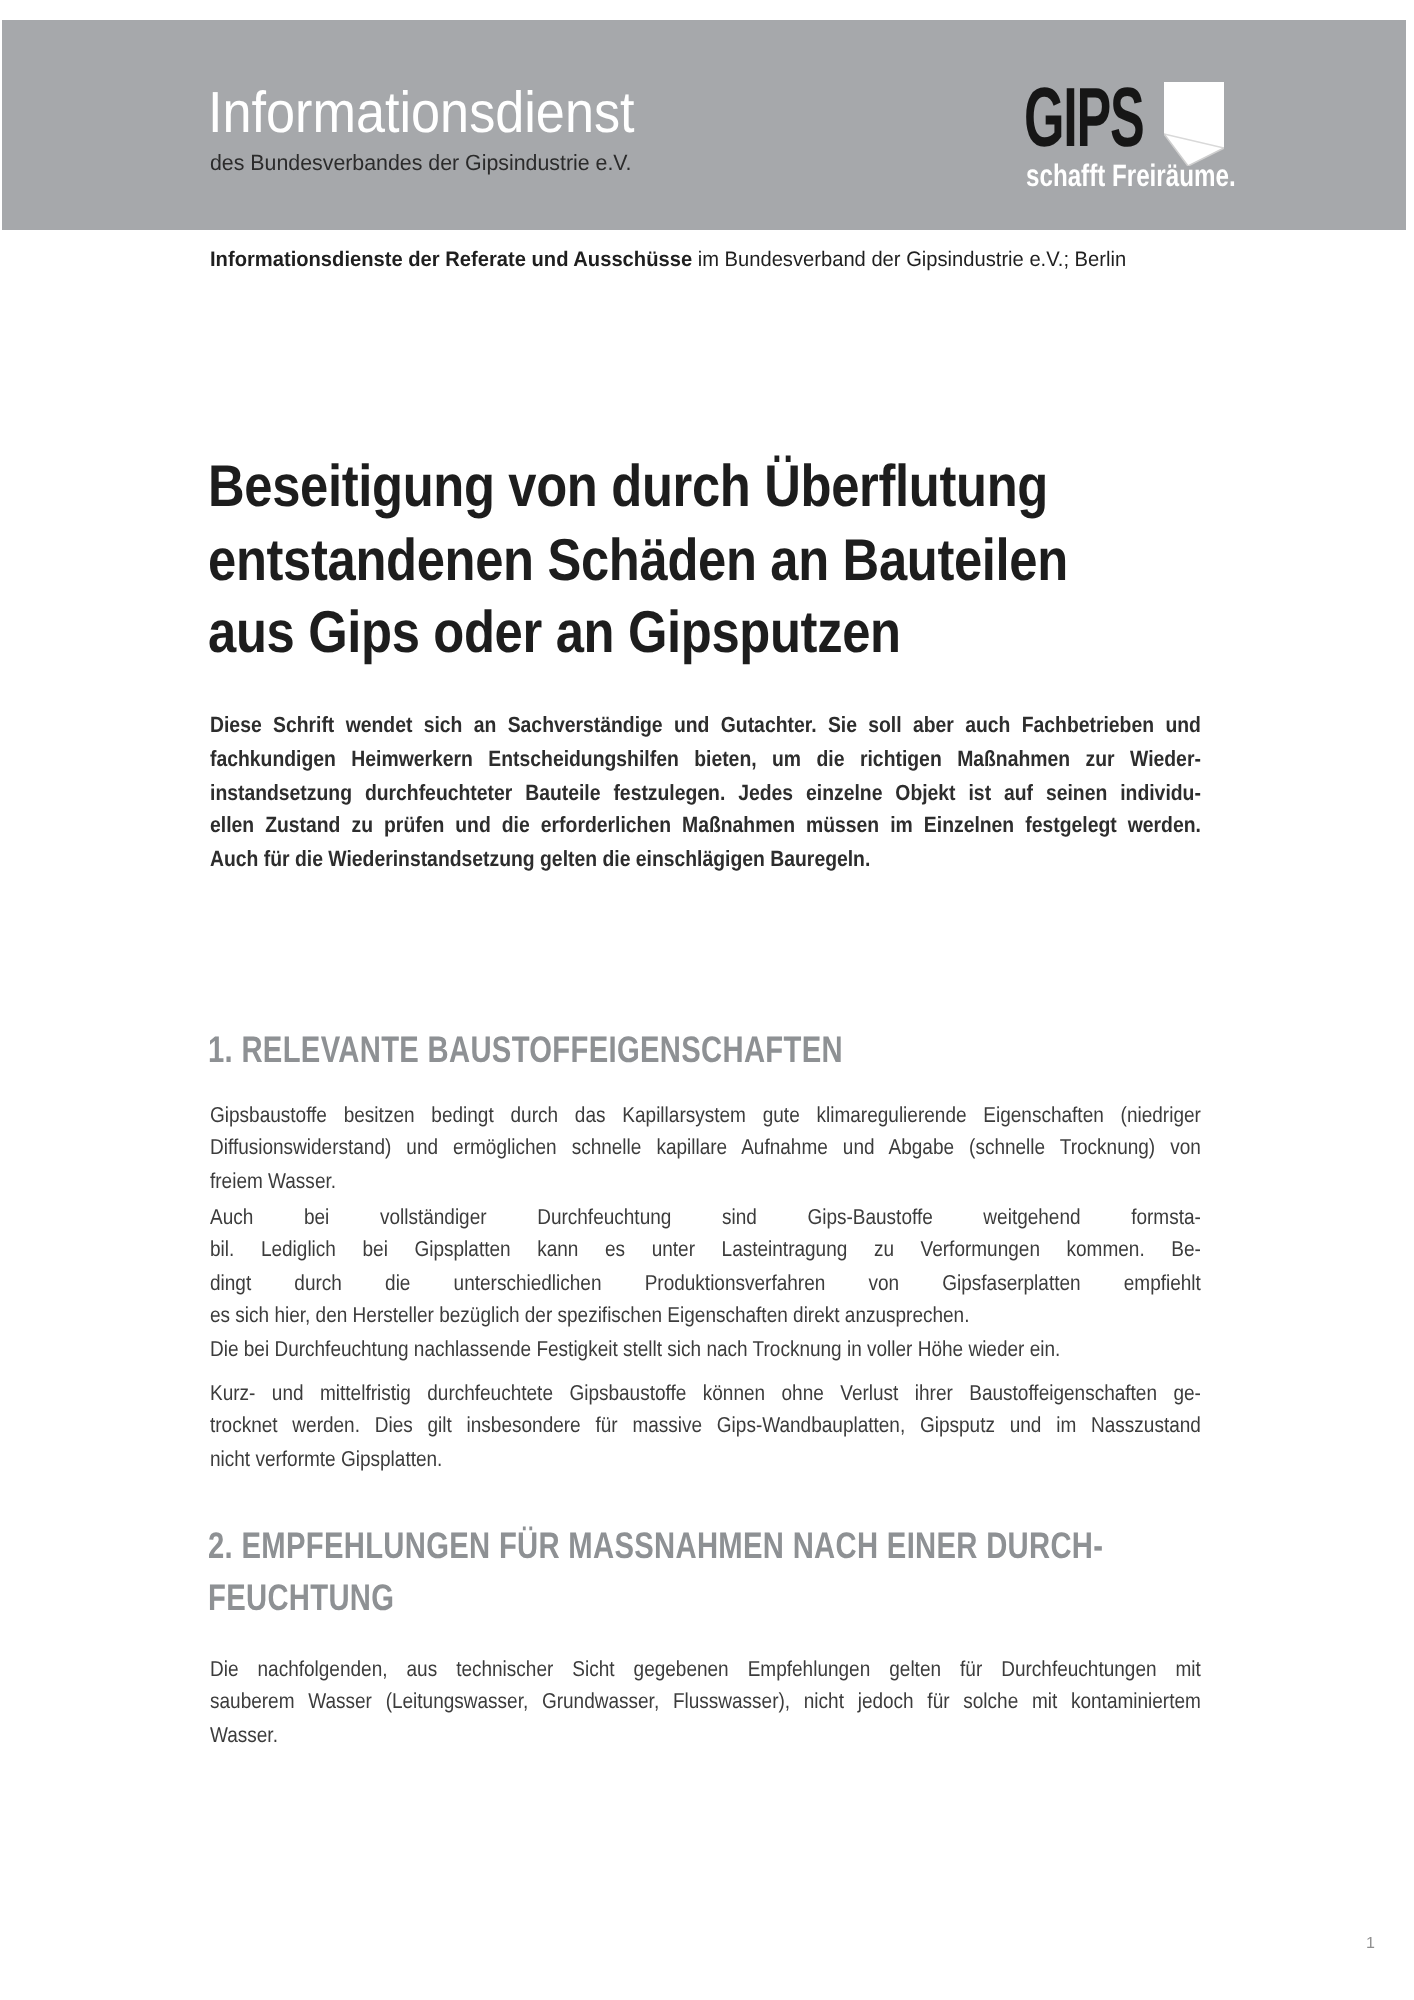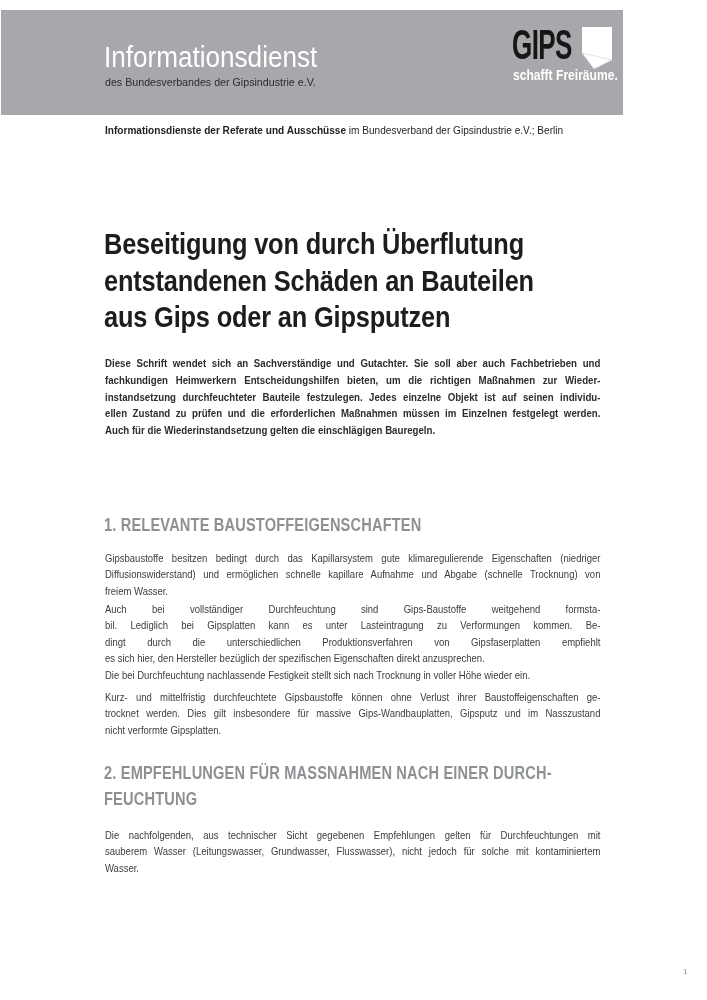--- a/index.html
+++ b/index.html
@@ -2,30 +2,30 @@
 <html><head>
 <meta charset="utf-8">
 <style>
   html, body { margin:0; padding:0; background:#ffffff; }
   .page {
     position:relative; width:707px; height:1000px; background:#ffffff;
     font-family:"Liberation Sans", sans-serif; overflow:hidden;
   }
 
   
-  .banner { position:absolute; left:1px; top:10px; width:622px; height:105px; background:#a6a8ab; }
+  .banner { position:absolute; left:1px; top:10px; width:702px; height:105px; background:#a6a8ab; }
   .masthead-title {
     position:absolute; left:103px; top:31px; color:#ffffff; font-size:29px; font-weight:400;
     white-space:nowrap; transform:scaleX(.90); transform-origin:0 0; letter-spacing:0;
   }
   .masthead-sub {
     position:absolute; left:104px; top:66px; color:#2b2b2b; font-size:11px;
     white-space:nowrap; transform:scaleX(.97); transform-origin:0 0;
   }
-  .logo { position:absolute; left:511px; top:16px; width:130px; height:62px;text-decoration:underline; }
+  .logo { position:absolute; left:511px; top:30px; width:130px; height:62px;text-decoration:underline; }
   .logo-word {
     position:absolute; left:0; top:0; font-size:42px; font-weight:700; color:#161616;
     line-height:38px; letter-spacing:-1px; white-space:nowrap;
     transform:scaleX(.62); transform-origin:0 0;
   }
   .logo-icon { position:absolute; left:70px; top:1px; width:30px; height:42px; }
   .logo-tagline {
     position:absolute; left:1px; top:40px; color:#ffffff; font-size:15.5px; font-weight:700;
     white-space:nowrap; transform:scaleX(.78); transform-origin:0 0;
   }

